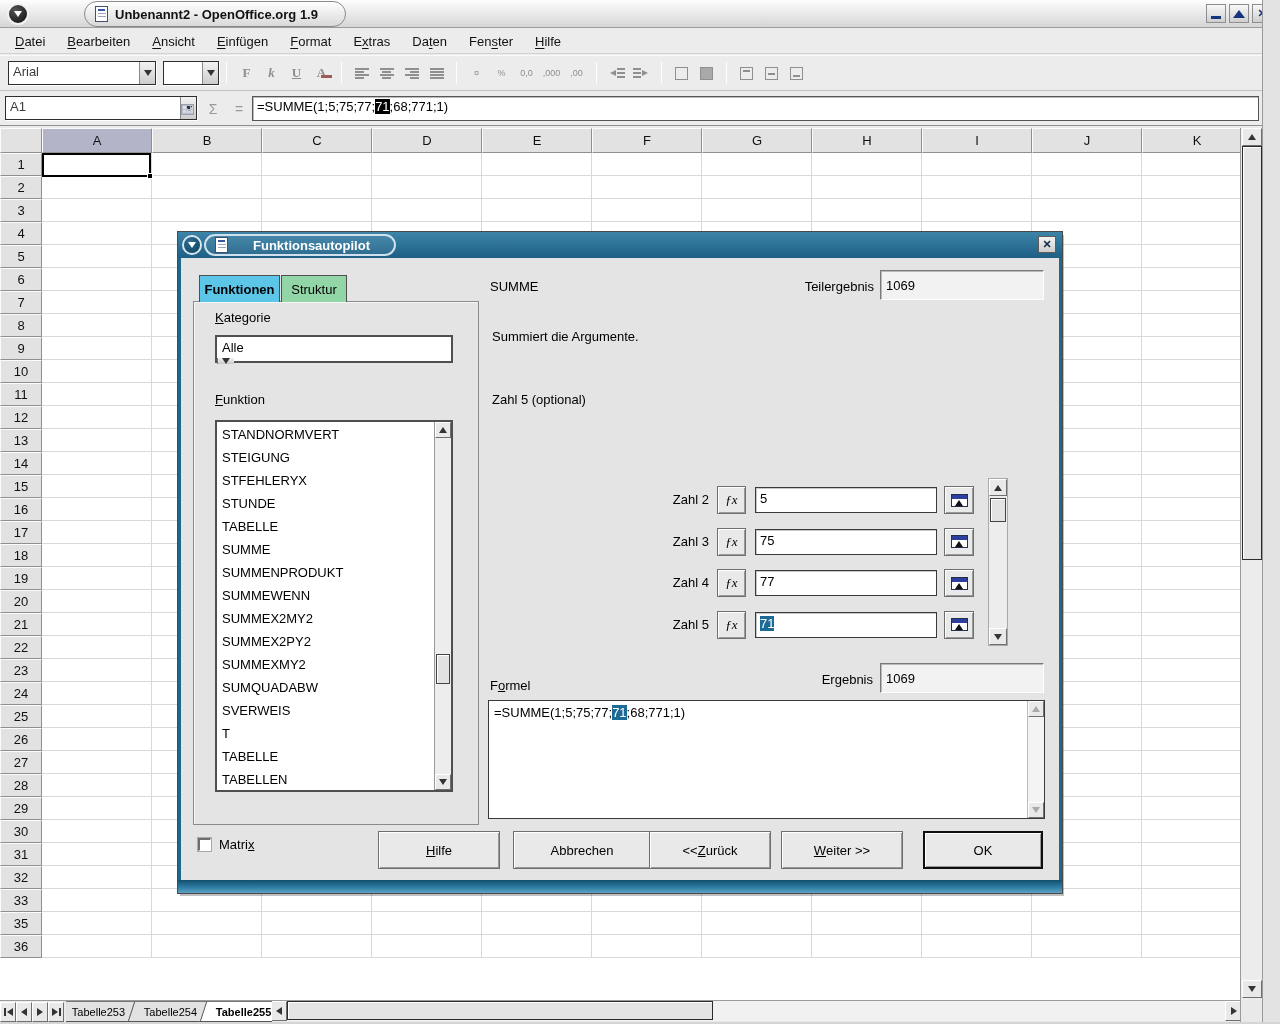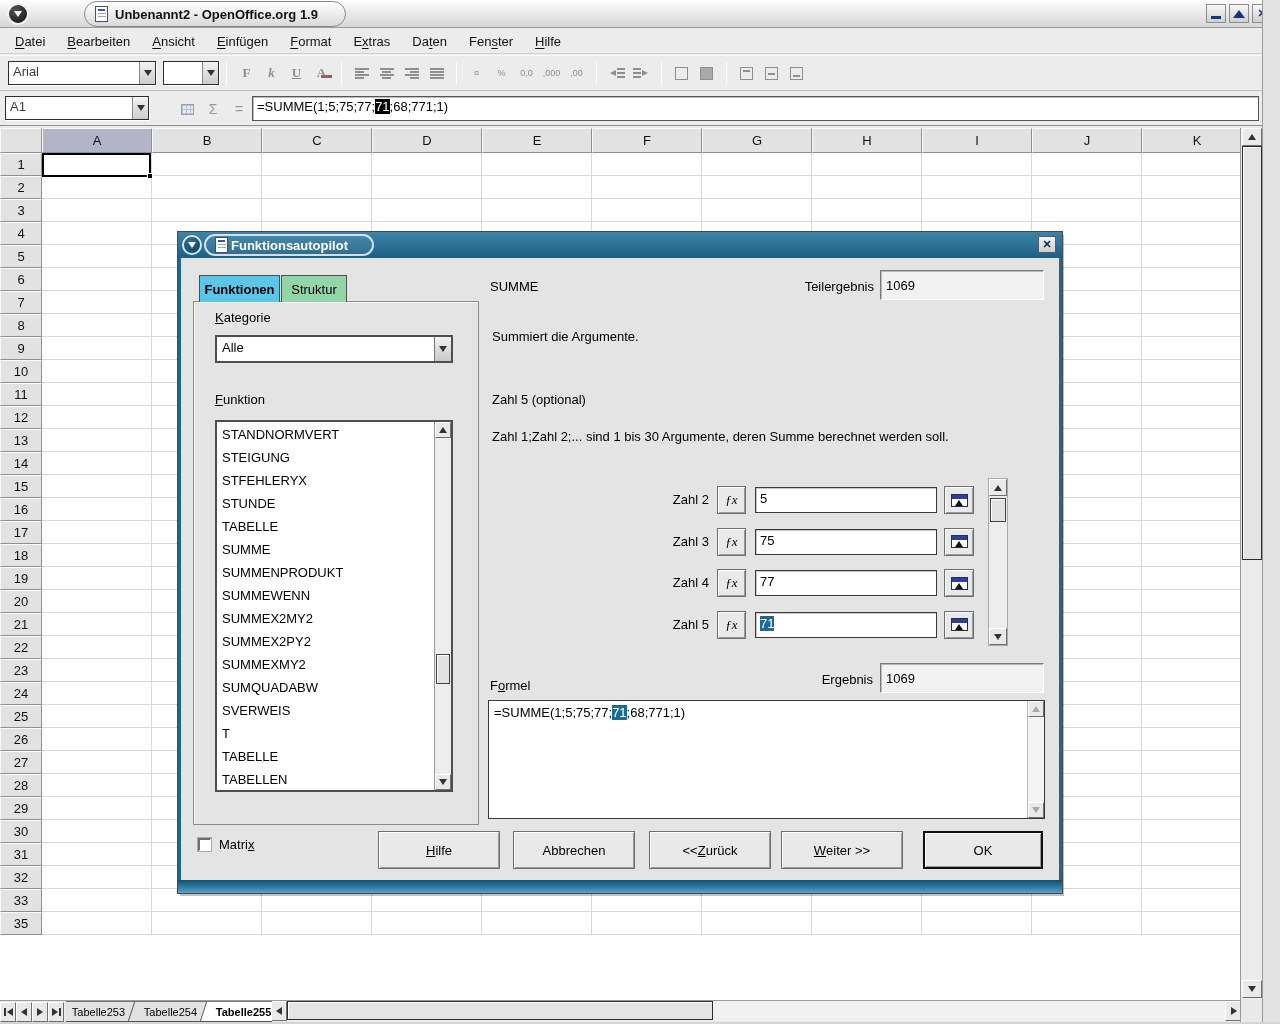--- a/index.html
+++ b/index.html
@@ -67,21 +67,21 @@
   .ic-box { width:13px; height:13px; border:1px solid #8f8f8f; position:relative; }
   .ic-box.fill { background:#a9a9a9; }
   .va { width:13px; height:13px; border:1px solid #8f8f8f; position:relative; }
   .va::before { content:""; position:absolute; left:2px; right:2px; height:2px; background:#8f8f8f; }
   .va-top::before { top:2px; } .va-mid::before { top:5px; } .va-bot::before { bottom:2px; }
   .tb-hide { position:absolute; right:2px; top:62px; width:12px; height:24px; display:flex; align-items:center; justify-content:center; }
 
   
   .formulabar { position:absolute; left:0; top:92px; width:1280px; height:34px; background:#ececec;
     border-bottom:1px solid #8f8f8f; display:flex; align-items:center; }
-  .namebox { position:absolute; left:5px; top:4px; width:144px; }
+  .namebox { position:absolute; left:5px; top:4px; width:192px; }
   .fb-btn { width:26px; height:24px; display:flex; align-items:center; justify-content:center; color:#9a9a9a; font-size:14px; }
   .wizard-grid { width:13px; height:11px; border:1px solid #9aa0b0;
     background-image:linear-gradient(#b9bfce 1px,transparent 1px),linear-gradient(90deg,#b9bfce 1px,transparent 1px);
     background-size:4px 4px; }
   .inputline { position:absolute; left:252px; top:4px; width:1007px; height:25px; background:#fff;
     border:1px solid #555; box-shadow:inset 1px 1px 0 #bdbdbd; padding:2px 4px; font-size:13px;
     white-space:nowrap; overflow:hidden; }
   .sel-black { background:#000; color:#fff; }
 
   
@@ -127,38 +127,38 @@
 
   
   .dialog { position:absolute; left:178px; top:232px; width:884px; height:661px; background:#e4e4e4;
     border-left:3px solid #20678c; border-right:3px solid #20678c; box-shadow:0 0 0 1px #4a4a4a, 2px 3px 0 rgba(0,0,0,.25); }
   .dlg-titlebar { position:absolute; left:-3px; top:0; width:884px; height:26px;
     background:linear-gradient(#3d84a9,#1d5f84); }
   .dlg-sysbtn { position:absolute; left:4px; top:3px; width:20px; height:20px; border-radius:50%;
     background:radial-gradient(circle at 35% 30%, #2f6f93, #0b3e5c); border:2px solid #d8e7f0;
     display:flex; align-items:center; justify-content:center; }
   .dlg-pill { position:absolute; left:26px; top:2px; height:22px; padding:0 24px 0 9px; border-radius:11px;
-    border:2px solid #cfe1ec; background:rgba(255,255,255,0.07); display:flex; align-items:center; gap:3px; }
+    border:2px solid #cfe1ec; background:rgba(255,255,255,0.07); display:flex; align-items:center; gap:25px; }
   .dlg-title { color:#fff; font-weight:bold; font-size:13px; white-space:nowrap; }
   .dlg-close { position:absolute; right:6px; top:4px; width:18px; height:17px;
     background:linear-gradient(#f4f4f4,#cdcdcd); border:1px solid #5c5c5c; display:flex; align-items:center; justify-content:center;
     font-size:11px; font-weight:bold; color:#0e2d47; }
   .dlg-bottom { position:absolute; left:-3px; bottom:0; width:884px; height:13px;
     background:linear-gradient(#124f6d,#2e7ba2 55%,#5da2c4); }
 
   .dlg-tab { position:absolute; height:27px; display:flex; align-items:center; justify-content:center;
     font-size:13px; border:1px solid #4f4f4f; border-bottom:none; z-index:2; }
   .notebook { position:absolute; left:12px; top:69px; width:286px; height:524px;
     border:1px solid #8b8b8b; box-shadow:inset 1px 1px 0 #f6f6f6; }
 
   .dlg-label { position:absolute; font-size:13px; color:#000; white-space:nowrap; }
   .fld { position:absolute; background:#f2f2f2; border-top:1px solid #7a7a7a; border-left:1px solid #7a7a7a;
     border-right:1px solid #fff; border-bottom:1px solid #fff; box-shadow:inset 1px 1px 0 #b9b9b9;
     display:flex; align-items:center; padding:0 5px; font-size:13px; }
-  .combo2 { position:absolute; background:#fff; border:2px solid #4f4f4f; display:flex; }
+  .combo2 { position:absolute; background:#fff; border:2px solid #4f4f4f; display:flex;flex-direction:column; }
   .combo2 .val { flex:1; padding:3px 5px; font-size:13px; }
   .combo2 .drop { width:17px; background:linear-gradient(#f2f2f2,#c9c9c9); border-left:1px solid #777;
     display:flex; align-items:center; justify-content:center; }
   .funclist { position:absolute; left:34px; top:188px; width:238px; height:372px; background:#fff;
     border:2px solid #4f4f4f; display:flex; }
   .fl-items { flex:1; overflow:hidden; padding-top:1px; }
   .fli { height:23px; line-height:23px; padding-left:5px; font-size:13px; white-space:nowrap; }
   .fl-sb { width:17px; background:#ededed; border-left:1px solid #999; position:relative; }
   .fl-sb .sb-btn { width:16px; height:16px; }
   .fl-sb .up { position:absolute; top:0; left:0; } .fl-sb .down { position:absolute; bottom:0; left:0; }
@@ -816,20 +816,34 @@
         <div class="cell"></div>
         <div class="cell"></div>
         <div class="cell"></div>
         <div class="cell"></div>
         <div class="cell"></div>
         <div class="cell"></div>
         <div class="cell"></div>
       </div>
       <div class="grid-row">
         <div class="hdr rowhdr">35</div>
+        <div class="cell"></div>
+        <div class="cell"></div>
+        <div class="cell"></div>
+        <div class="cell"></div>
+        <div class="cell"></div>
+        <div class="cell"></div>
+        <div class="cell"></div>
+        <div class="cell"></div>
+        <div class="cell"></div>
+        <div class="cell"></div>
+        <div class="cell"></div>
+      </div>
+      <div class="grid-row">
+        <div class="hdr rowhdr">36</div>
         <div class="cell"></div>
         <div class="cell"></div>
         <div class="cell"></div>
         <div class="cell"></div>
         <div class="cell"></div>
         <div class="cell"></div>
         <div class="cell"></div>
         <div class="cell"></div>
         <div class="cell"></div>
         <div class="cell"></div>
@@ -956,21 +970,20 @@
     </div>
 
     <div class="dlg-label" style="left:309px;top:47px;">SUMME</div>
     <div class="dlg-label" style="left:601px;top:47px;width:92px;text-align:right;">Teilergebnis</div>
     <div class="fld" style="left:699px;top:38px;width:164px;height:30px;">
         <span>1069</span>
       </div>
 
     <div class="dlg-label" style="left:311px;top:97px;">Summiert die Argumente.</div>
     <div class="dlg-label" style="left:311px;top:160px;">Zahl 5 (optional)</div>
-    <div class="dlg-label" style="left:311px;top:197px;">Zahl 1;Zahl 2;... sind 1 bis 30 Argumente, deren Summe berechnet werden soll.</div>
 
     <div id="args">
         <div class="dlg-label arg-row-label" style="left: 440px; top: 260px; width: 88px;">Zahl 2</div>
         <div class="fx-btn" style="left: 536px; top: 254px;">ƒx</div>
         <div class="arg-input" style="left: 574px; top: 255px;">5</div>
         <div class="shrink-btn" style="left: 763px; top: 254px;">
           <div class="shrink-ic"></div>
         </div>
         <div class="dlg-label arg-row-label" style="left: 440px; top: 301.5px; width: 88px;">Zahl 3</div>
         <div class="fx-btn" style="left: 536px; top: 295.5px;">ƒx</div>
@@ -1017,21 +1030,21 @@
             <div class="tri-down tri-dis"></div>
           </div>
       </div>
     </div>
 
     <div class="checkbox"></div>
     <div class="dlg-label" style="left:38px;top:605px;">Matri<u>x</u></div>
 
     <div id="dlg-buttons">
         <div class="dbtn" style="left: 197px; width: 122px;"><u>H</u>ilfe</div>
-        <div class="dbtn" style="left: 332px; width: 122px;">Abbrechen</div>
+        <div class="dbtn" style="left: 332px; width: 138px;">Abbrechen</div>
         <div class="dbtn" style="left: 468px; width: 122px;">&lt;&lt; <u>Z</u>urück</div>
         <div class="dbtn" style="left: 600px; width: 122px;"><u>W</u>eiter &gt;&gt;</div>
         <div class="dbtn default" style="left: 742px; width: 120px;">OK</div>
       </div>
     <div class="dlg-bottom"></div>
   </div>
 
 </div>
 
 </body></html>

